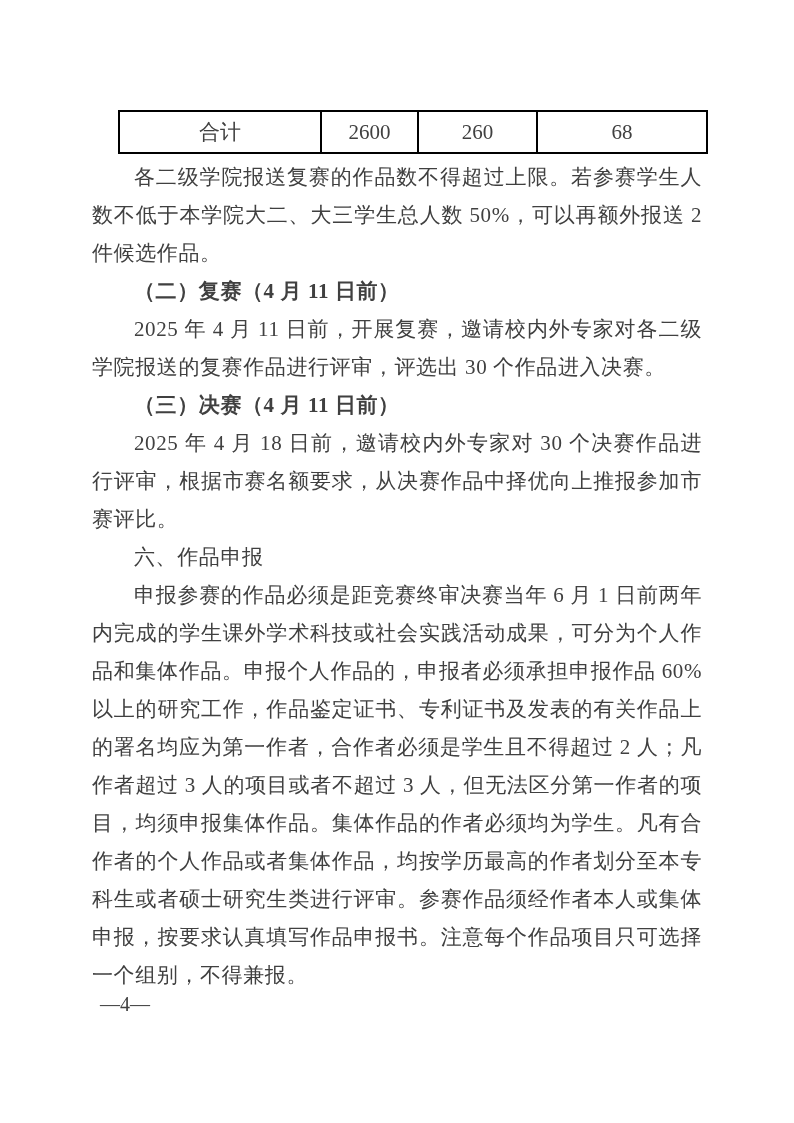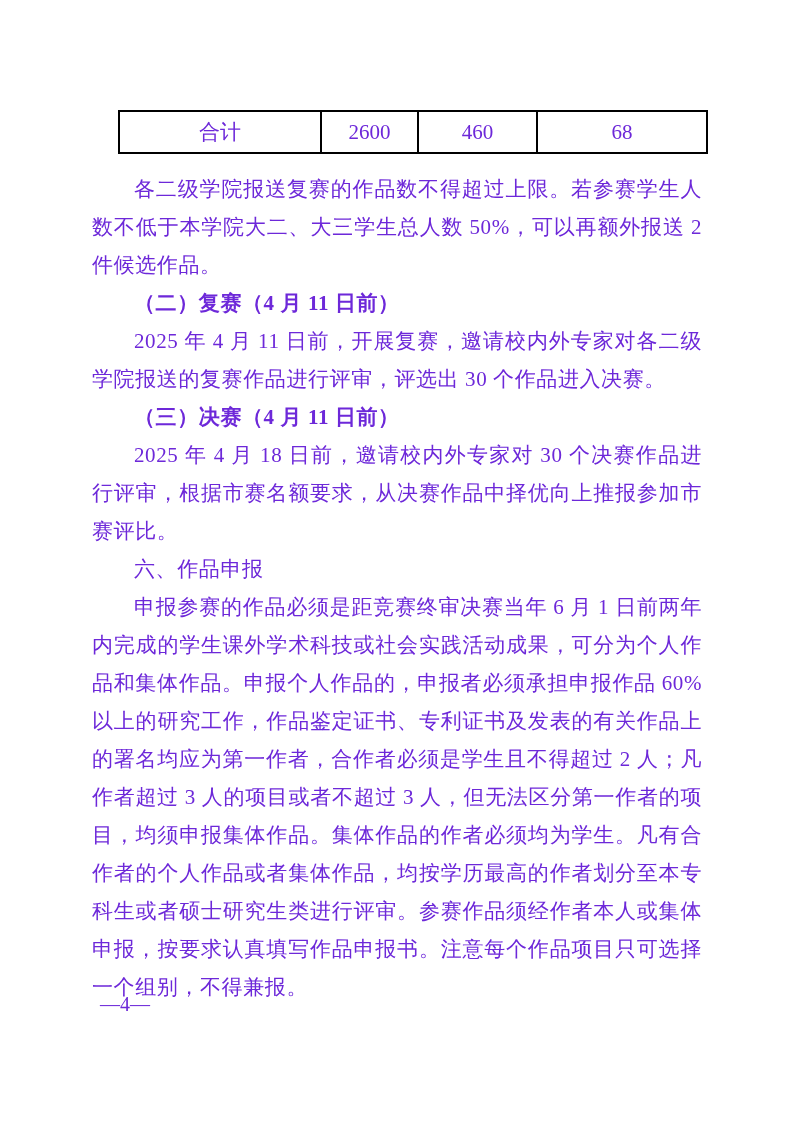--- a/index.html
+++ b/index.html
@@ -1,21 +1,21 @@
 <!DOCTYPE html>
 <html><head>
 <meta charset="utf-8">
 <style>
   html,body { margin:0; padding:0; background:#888; }
   .page {
     position:relative;
     width:794px; height:1123px;
     margin:0 auto;
     background:#ffffff;
-    color:#6d28d9;
+    color:#404040;
     font-family:"Liberation Serif","DejaVu Serif",serif;
     overflow:hidden;
   }
   .content {
     position:absolute;
     left:92px; top:110px;
     width:610px;
   }
   table.summary-table {
     border-collapse:collapse;
@@ -37,21 +37,21 @@
   td.c4 { width:168px;margin-top:44px; }
 
   p {
     margin:0;
     font-size:21px;
     line-height:38px;
     letter-spacing:0.6px;
     text-align:justify;
     text-indent:2em;
   }
-  p.first-after-table { margin-top:16px; }
+  p.first-after-table { margin-top:4px; }
   .heading-serif {
     font-weight:bold;
   }
   .heading-sans {
     font-family:"Liberation Sans","DejaVu Sans",sans-serif;
     font-weight:normal;
   }
   .footer {
     position:absolute;
     left:100px; top:993px;
@@ -63,21 +63,21 @@
 <body>
 
 <div class="page">
   <div class="content">
 
     <table class="summary-table">
       <tbody>
           <tr>
         <td class="c1">合计</td>
         <td class="c2">2600</td>
-        <td class="c3">460</td>
+        <td class="c3">260</td>
         <td class="c4">68</td>
       </tr>
     </tbody>
       </table>
 
     <p class="first-after-table">各二级学院报送复赛的作品数不得超过上限。若参赛学生人数不低于本学院大二、大三学生总人数 50%，可以再额外报送 2 件候选作品。</p>
 
     <p class="heading-serif">（二）复赛（4 月 11 日前）</p>
 
     <p>2025 年 4 月 11 日前，开展复赛，邀请校内外专家对各二级学院报送的复赛作品进行评审，评选出 30 个作品进入决赛。</p>

